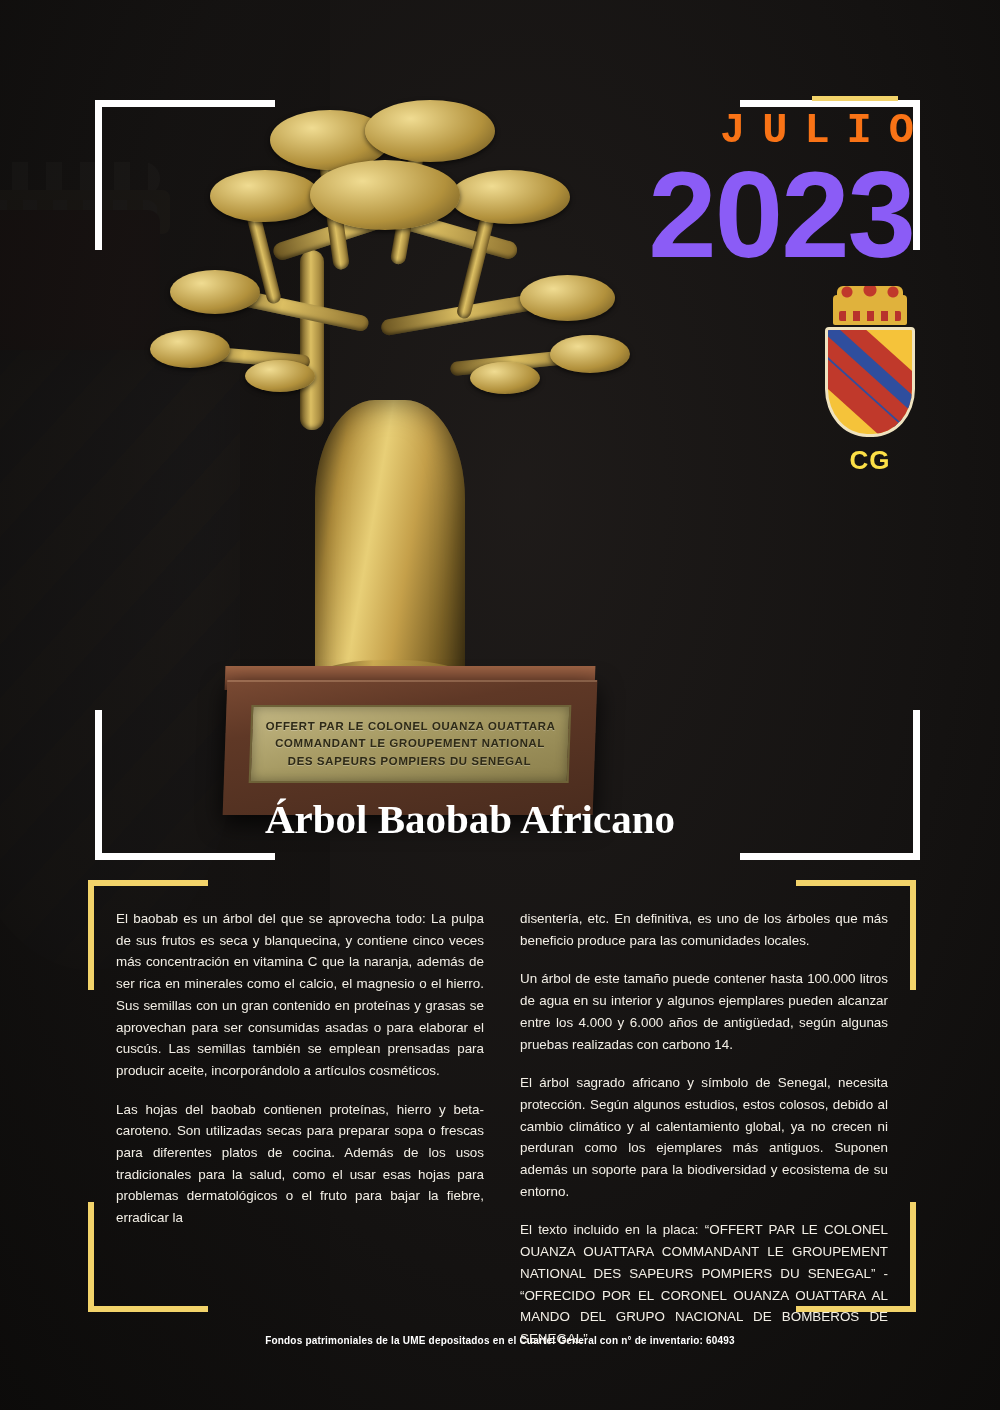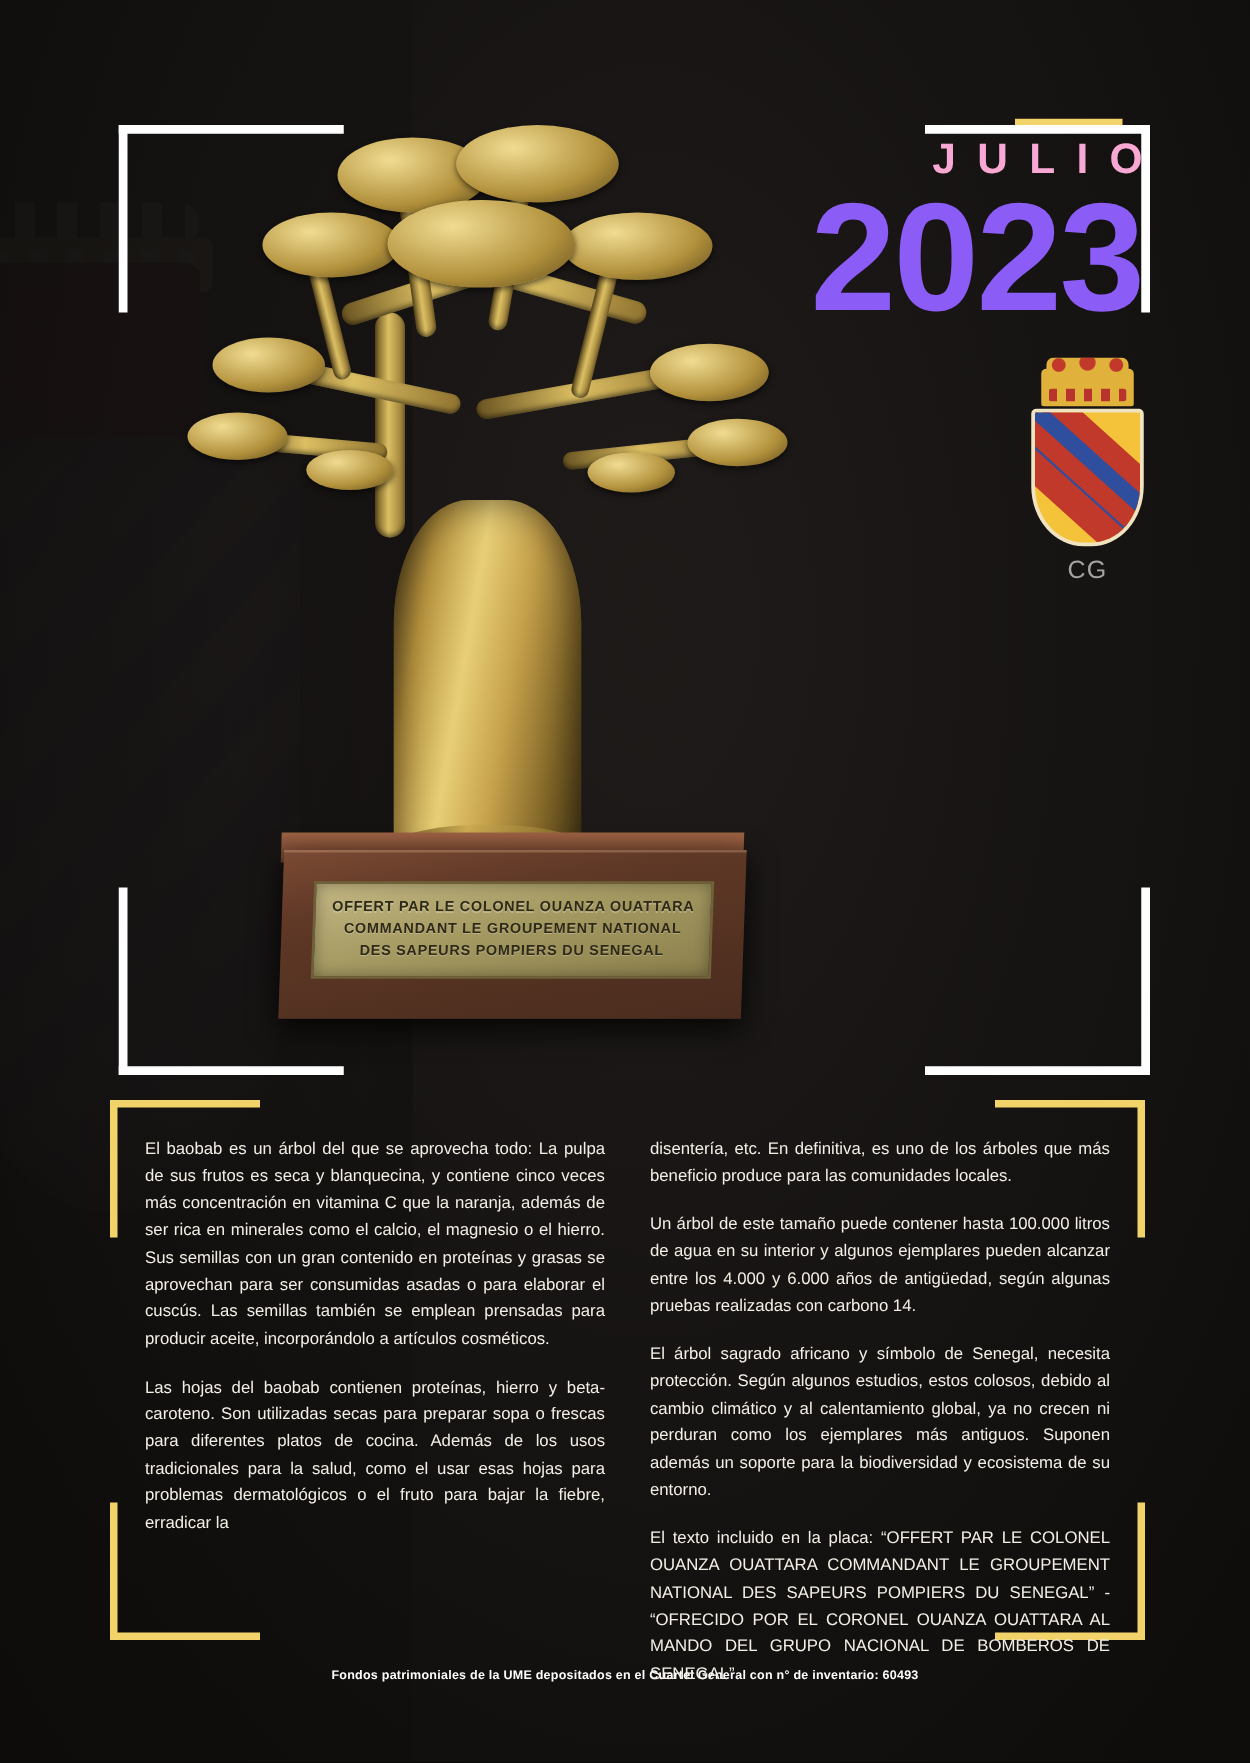--- a/index.html
+++ b/index.html
@@ -135,27 +135,27 @@
 
   
   .date-block {
     position: absolute;
     right: 86px;
     top: 92px;
     text-align: right;
     z-index: 6;
   }
   .month {
-    color: #f9a8d4;
-    font-size: 34px;
+    color: #f97316;
+    font-size: 42px;
     font-weight: bold;
     letter-spacing: 17px;
     margin-right: -17px;
     line-height: 1;
-    font-family: Liberation Sans, sans-serif;
+    font-family: Liberation Mono, monospace;
   }
   .month-rule {
     display: inline-block;
     width: 86px;
     height: 5px;
     background: #f2d36a;
     vertical-align: middle;
     margin-right: 16px;
     margin-bottom: 6px;
   }
@@ -231,23 +231,23 @@
     position: absolute;
     width: 150px;
     height: 13px;
     left: -32px;
     top: 30px;
     background: #2f4e9e;
     transform: rotate(42deg);
   }
   .emblem-shield .bluebar.c2 { top: 62px; }
   .emblem-label {
-    color: #a3a3a3;
-    font-size: 20px;
-    font-weight: normal;
+    color: #fde047;
+    font-size: 26px;
+    font-weight: bold;
     letter-spacing: 1px;
     margin-top: 8px;
     font-family: "Liberation Sans", sans-serif;
   }
 
   
   .artifact {
     position: absolute;
     left: 130px;
     top: 70px;
@@ -495,20 +495,21 @@
       <div class="bluebar c2"></div>
       <div class="band b2"></div>
       <div class="band"></div>
       <div class="bluebar"></div>
       <div class="band b3"></div>
     </div>
     <div class="emblem-label">CG</div>
   </div>
 
   <div class="titles">
+    <div class="title-sub">Árbol Baobab Africano</div>
   </div>
 
   <div class="panel">
     <div class="y-seg tl-h"></div>
       <div class="y-seg tl-v"></div>
     <div class="y-seg tr-h"></div>
       <div class="y-seg tr-v"></div>
     <div class="y-seg bl-h"></div>
       <div class="y-seg bl-v"></div>
     <div class="y-seg br-h"></div>

